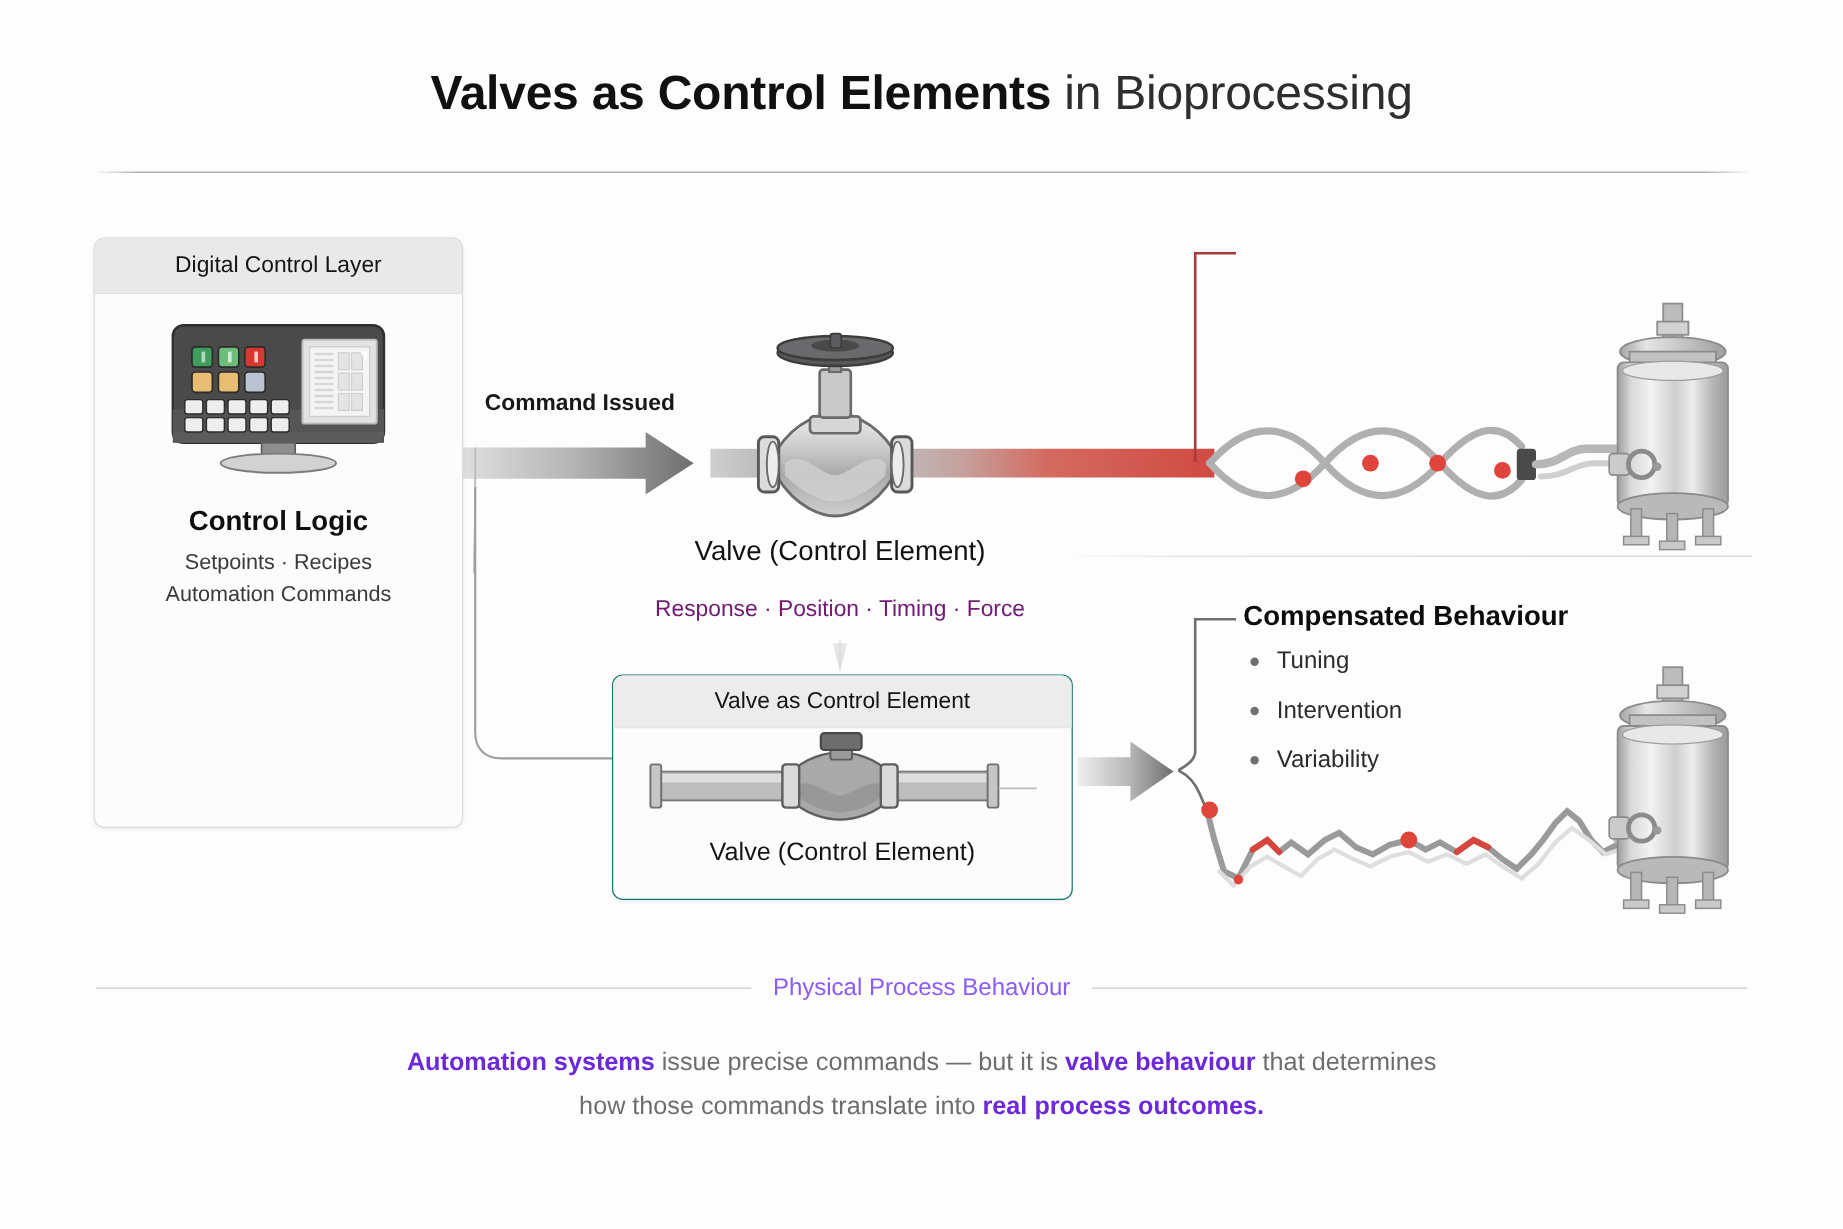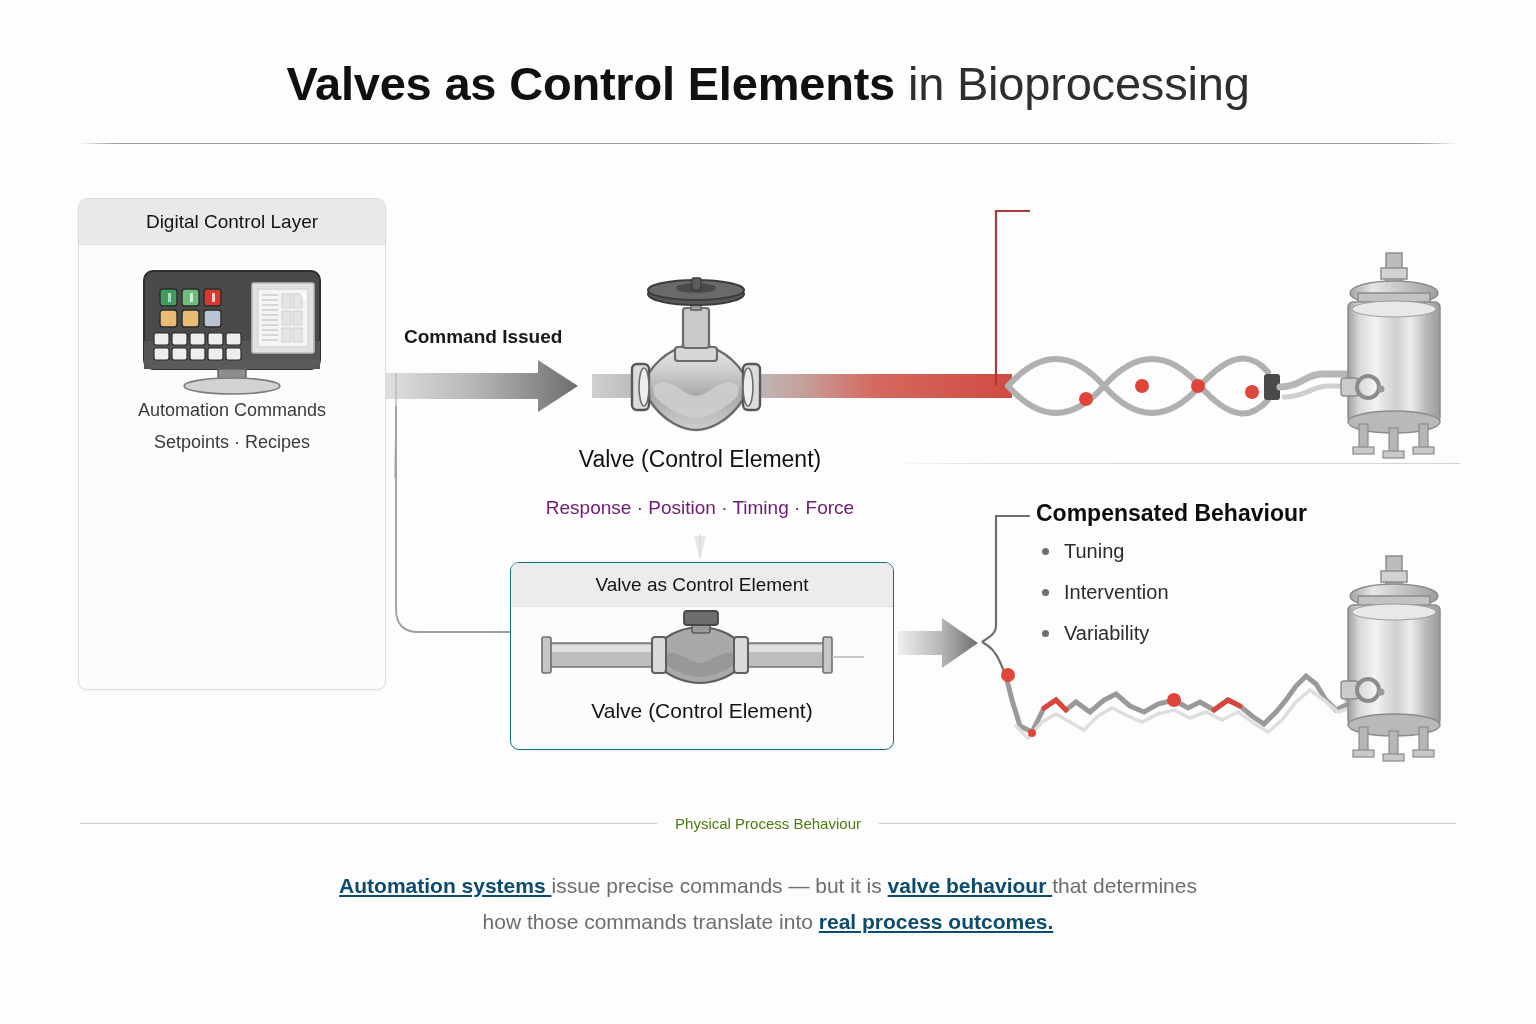--- a/index.html
+++ b/index.html
@@ -9,21 +9,21 @@
     background:#ffffff;
     font-family:"Liberation Sans", sans-serif;
     color:#1b1b1b;
     overflow:hidden;
   }
   #stage{ position:relative; width:1536px; height:1024px; background:#fdfdfd; }
 
   
   #title{
     position:absolute; left:0; top:56px; width:1536px;
-    text-align:center; font-size:47px; letter-spacing:-0.2px;
+    text-align:center; font-size:40px; letter-spacing:-0.2px;
     white-space:nowrap;
   }
   #title .strong{ font-weight:bold; color:#101010; }
   #title .light{ font-weight:normal; color:#2e2e2e; }
   #title-rule{
     position:absolute; left:76px; top:143px; width:1384px; height:1px;
     background:linear-gradient(to right,#ffffff 0%,#9a9a9a 3%,#9a9a9a 97%,#ffffff 100%);
   }
 
   
@@ -104,26 +104,26 @@
     position:absolute; left:880px; top:463px; width:580px; height:1px;
     background:linear-gradient(to right,#ffffff 0%,#dcdcdc 20%,#d2d2d2 100%);
   }
 
   
   #footer-divider{
     position:absolute; left:80px; top:812px; width:1376px; height:22px;
     display:flex; align-items:center; gap:18px;
   }
   #footer-divider .line{ flex:1; height:1px; background:#c9c9c9; }
-  #footer-divider-label{ font-size:15px; color:#4d7c0f; white-space:nowrap; }
+  #footer-divider-label{ font-size:20px; color:#8b5cf6; white-space:nowrap; }
   #footer-text{
     position:absolute; left:150px; top:868px; width:1236px;
     text-align:center; font-size:21px; line-height:1.72; color:#6d6d6d;
   }
-  #footer-text .em{ color:#0c4a6e; font-weight:bold;text-decoration:underline; }
+  #footer-text .em{ color:#6d28d9; font-weight:bold; }
 
   svg{ display:block; overflow:visible; }
   #overlay{ position:absolute; left:0; top:0; width:1536px; height:1024px; pointer-events:none; }
 </style>
 </head>
 <body>
 
 <div id="stage">
 
   <div id="title">
@@ -345,22 +345,23 @@
           <rect x="148" y="61" width="9" height="14"></rect>
             <rect x="159" y="61" width="9" height="14"></rect>
         </g>
         <path d="M166,26 L172,26 L172,35 Z" fill="#ffffff"></path>
 
         <rect x="84" y="102" width="28" height="12" fill="#8e8e8e" stroke="#5c5c5c" stroke-width="1.4"></rect>
         <ellipse cx="98" cy="119" rx="48" ry="8" fill="#d2d2d2" stroke="#7c7c7c" stroke-width="1.6"></ellipse>
       </svg>
     </div>
 
+    <div id="control-title">Control Logic</div>
+    <div class="control-sub">Setpoints · Recipes</div>
     <div class="control-sub" style="margin-top:4px;">Automation Commands</div>
-    <div class="control-sub">Setpoints · Recipes</div>
   </div>
 
   <div id="command-label">Command Issued</div>
 
   <div id="valve-main-caption">
     <span class="cap-bold">Valve</span><span class="cap-reg"> (Control Element)</span>
   </div>
   <div id="valve-attrs">Response · Position · Timing · Force</div>
 
   <div id="mid-rule"></div>

